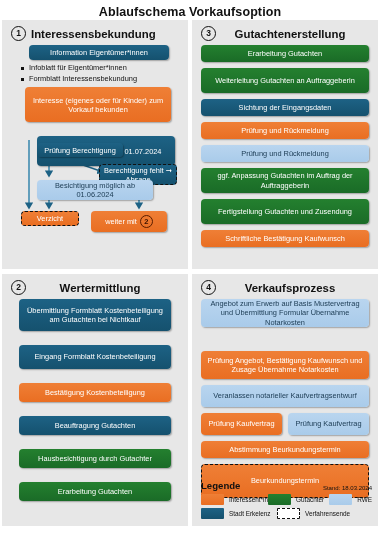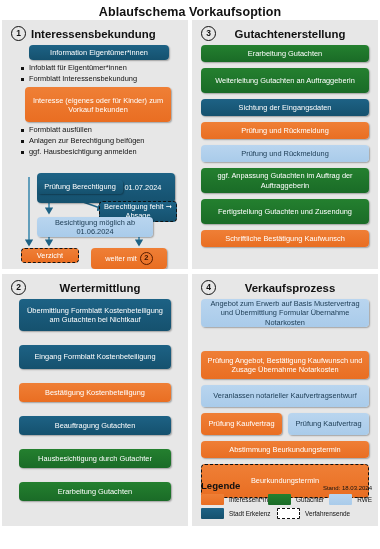--- a/index.html
+++ b/index.html
@@ -124,25 +124,20 @@
 
     <div class="box c-stadt" style="height:15px;margin:0 10px 0 18px;">Information Eigentümer*innen</div>
 
     <ul class="bul">
       <li>Infoblatt für Eigentümer*innen</li>
       <li>Formblatt Interessensbekundung</li>
     </ul>
 
     <div class="box c-int" style="height:35px;margin:0 8px 0 14px;">Interesse (eigenes oder für Kinder) zum Vorkauf bekunden</div>
 
-    <ul class="bul">
-      <li>Formblatt ausfüllen</li>
-      <li>Anlagen zur Berechtigung beifügen</li>
-      <li>ggf. Hausbesichtigung anmelden</li>
-    </ul>
 
     <div class="flow">
 
       <svg width="168" height="108" style="position:absolute;left:0;top:0;">
         <defs>
           <marker id="ah" markerWidth="6" markerHeight="6" refX="4" refY="3" orient="auto">
             <path d="M0,0 L5,3 L0,6 z" fill="#1d6285"></path>
           </marker>
         </defs>
         <line x1="18" y1="16" x2="18" y2="84" stroke="#2a7fa8" stroke-width="1.4" marker-end="url(#ah)"></line>

